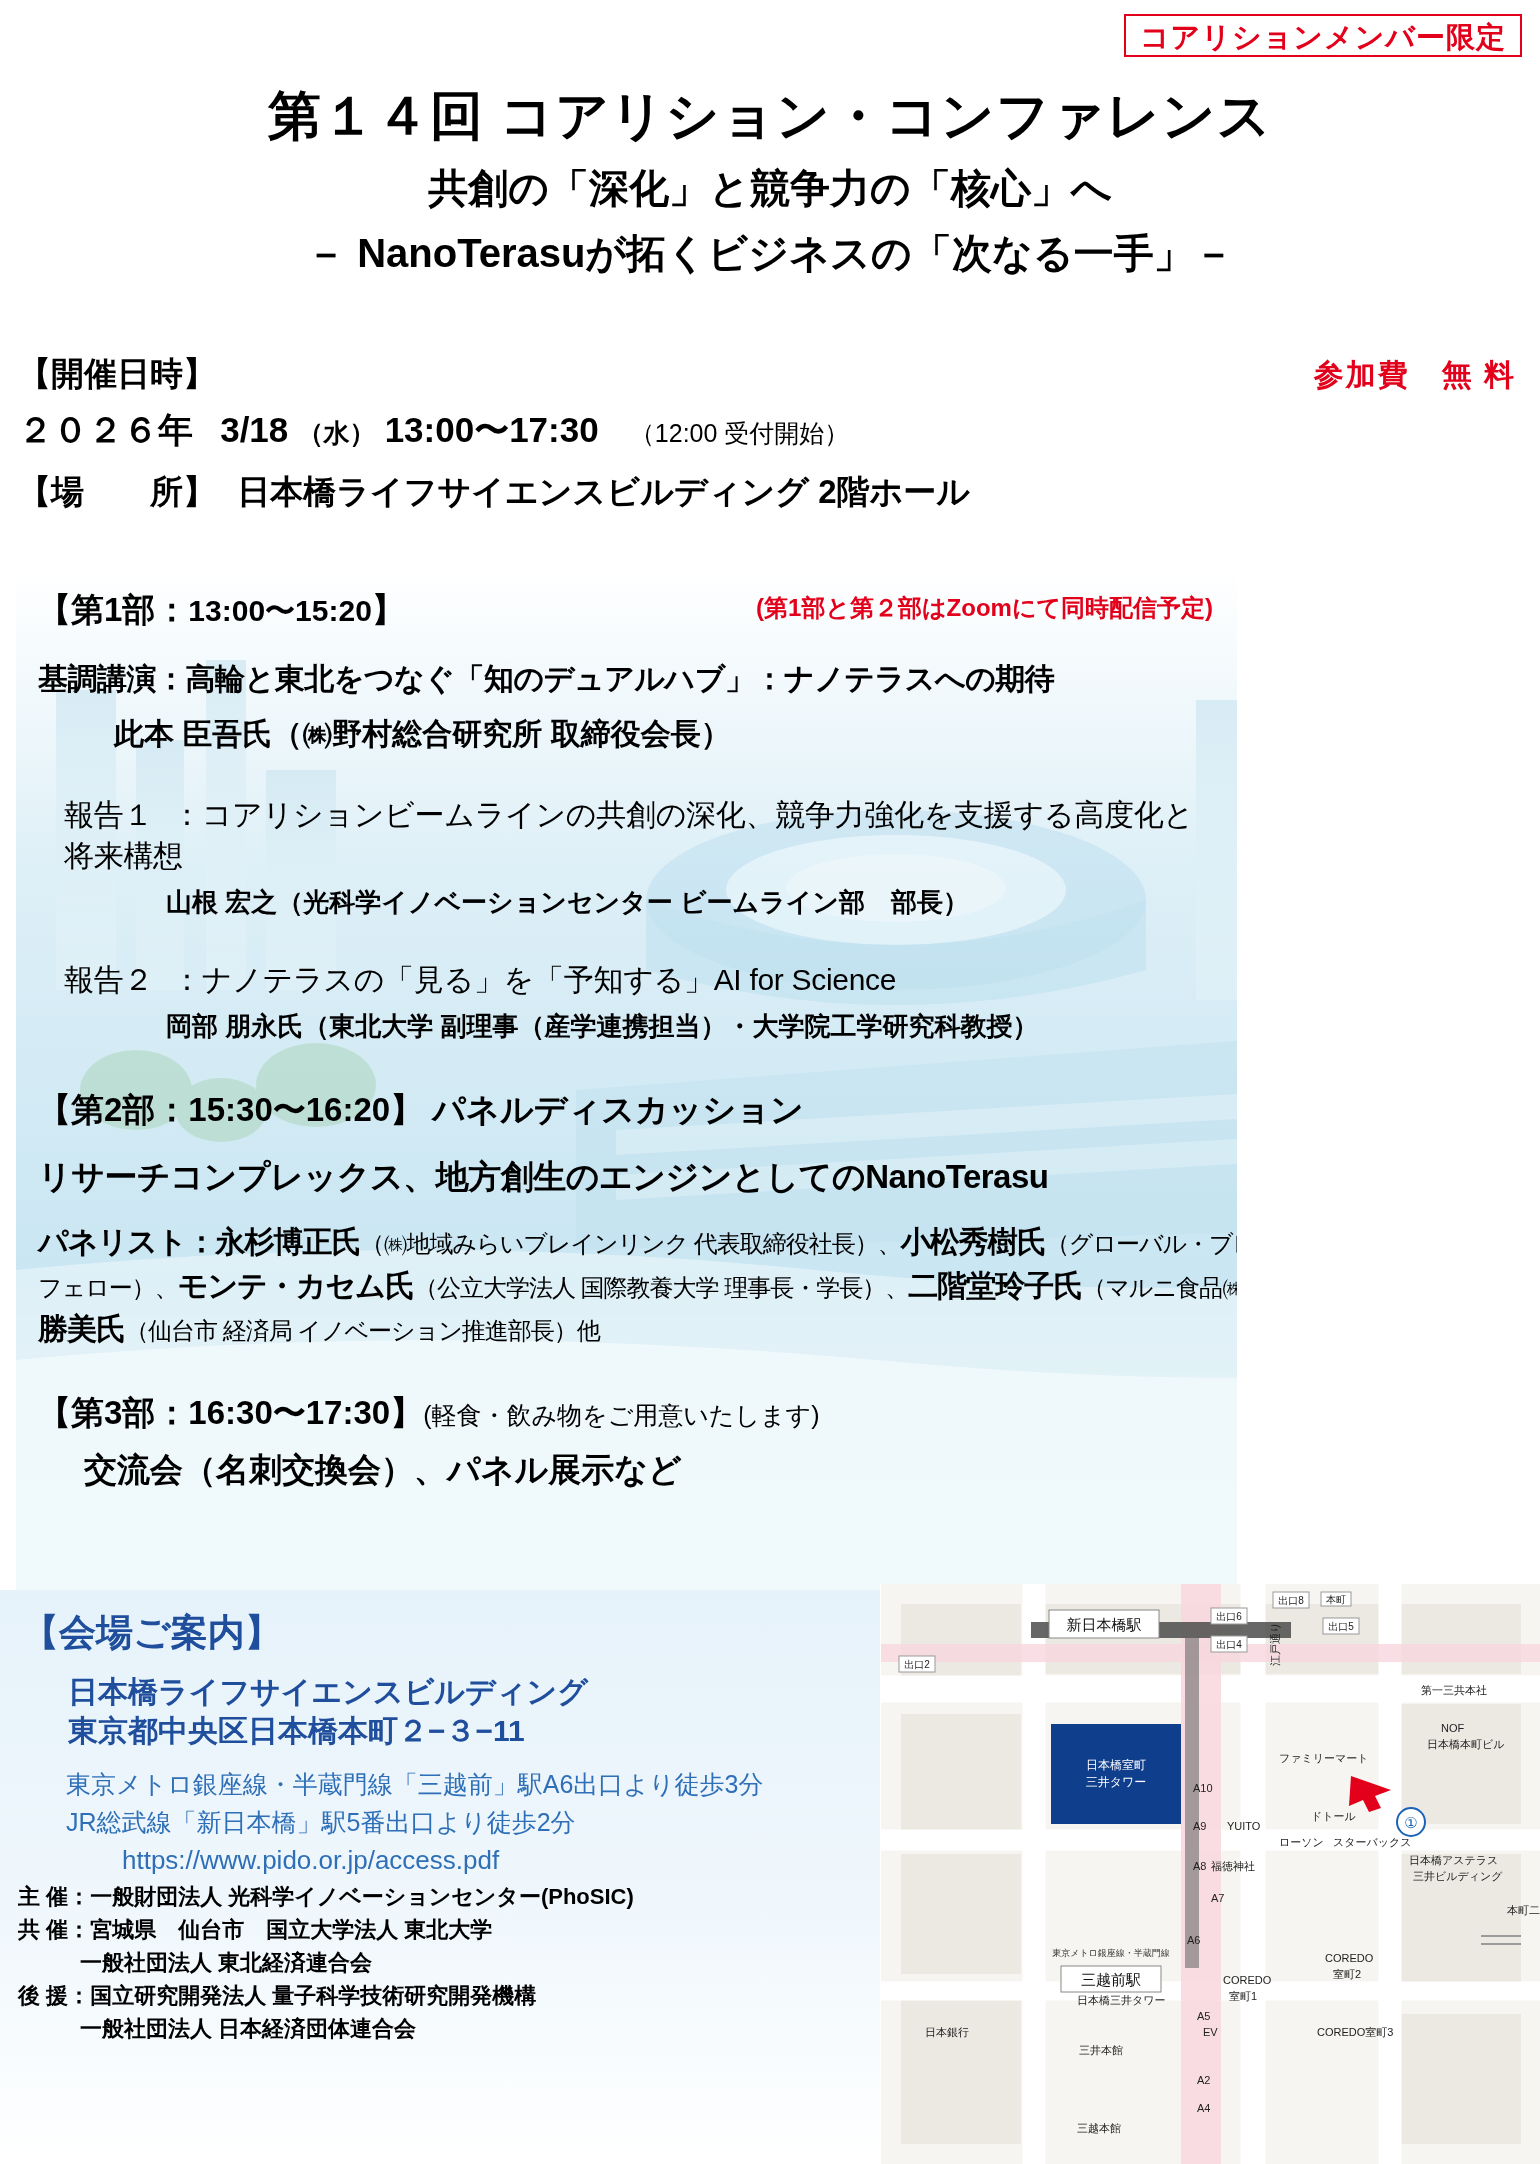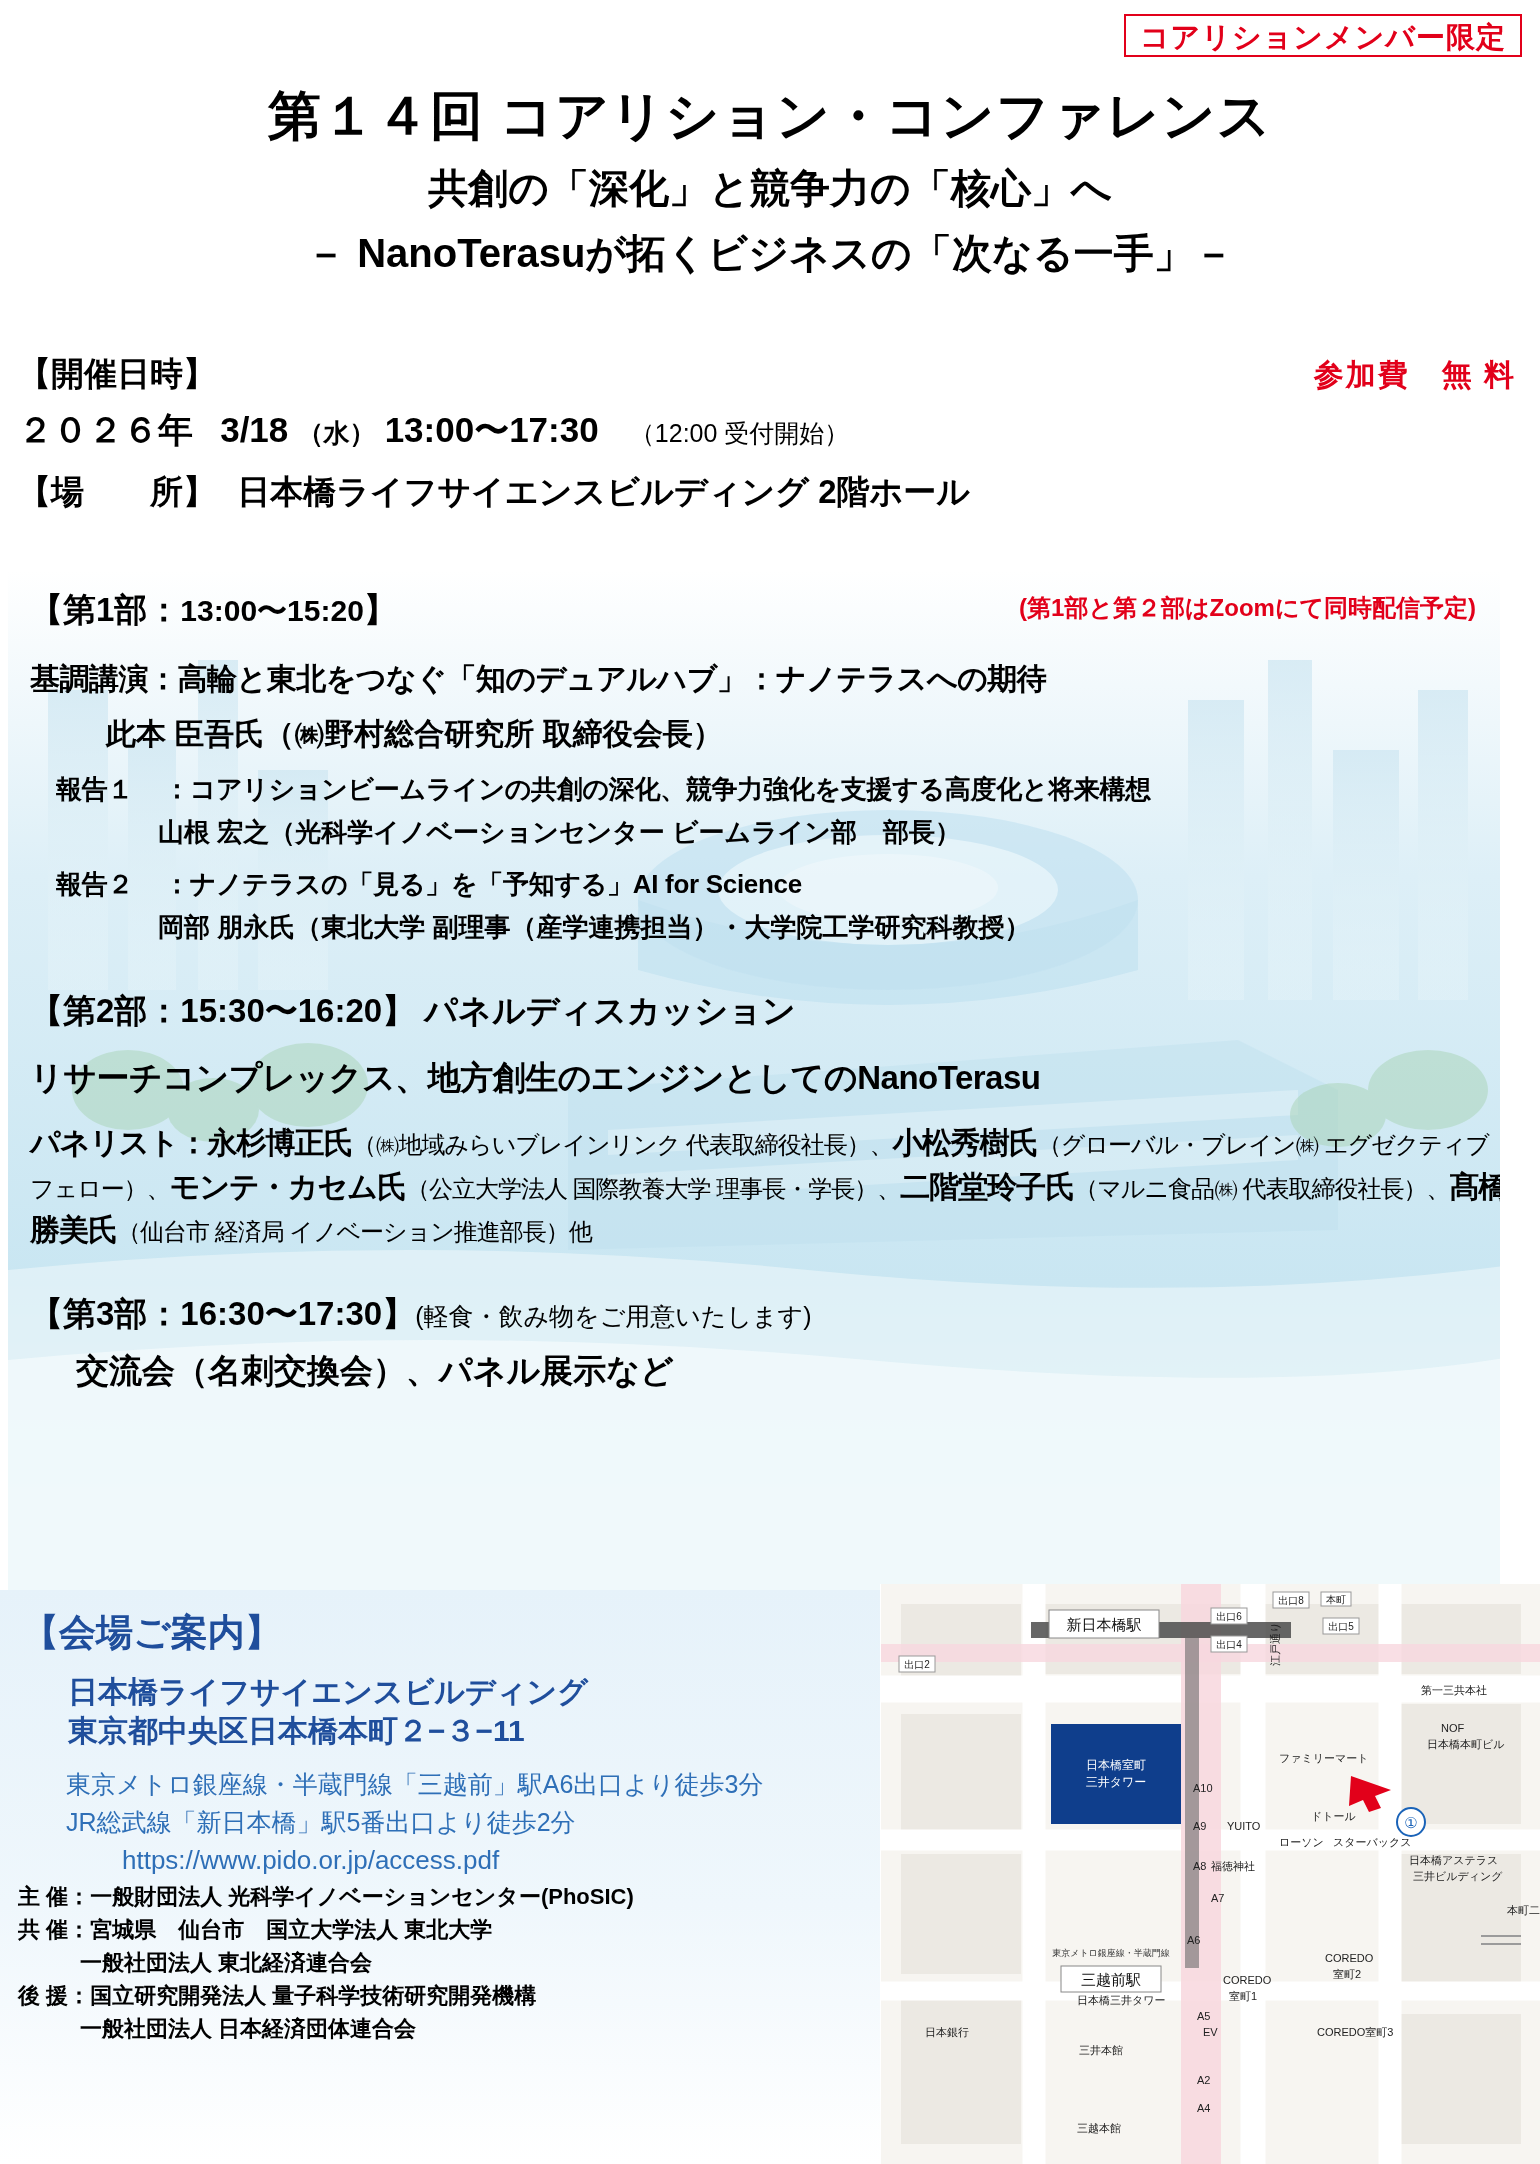--- a/index.html
+++ b/index.html
@@ -107,22 +107,22 @@
     margin-top: 16px;
     font-size: 33px;
     font-weight: bold;
     white-space: nowrap;
   }
 
   
   .program {
     position: absolute;
     top: 570px;
-    left: 8px;
-    width: 1492px;
+    left: 16px;
+    width: 1221px;
     height: 1020px;
     overflow: hidden;
     background: linear-gradient(180deg,
         #ffffff 0%,
         #eaf6fb 6%,
         #dff0f8 20%,
         #cfe9f4 38%,
         #d9eef5 55%,
         #e8f5f8 72%,
         #f2f9fb 88%,
@@ -162,24 +162,24 @@
     font-weight: bold;
     letter-spacing: -0.5px;
   }
   .keynote-speaker {
     margin-top: 14px;
     margin-left: 76px;
     font-size: 30px;
     font-weight: bold;
   }
   .report {
-    margin-top: 17px;
+    margin-top: 40px;
     margin-left: 26px;
-    font-size: 26px;
-    font-weight: bold;
+    font-size: 30px;
+    font-weight: normal;
     letter-spacing: -0.3px;
   }
   .report .label {
     display: inline-block;
     min-width: 108px;
   }
   .report-speaker {
     margin-top: 8px;
     margin-left: 128px;
     font-size: 26px;

